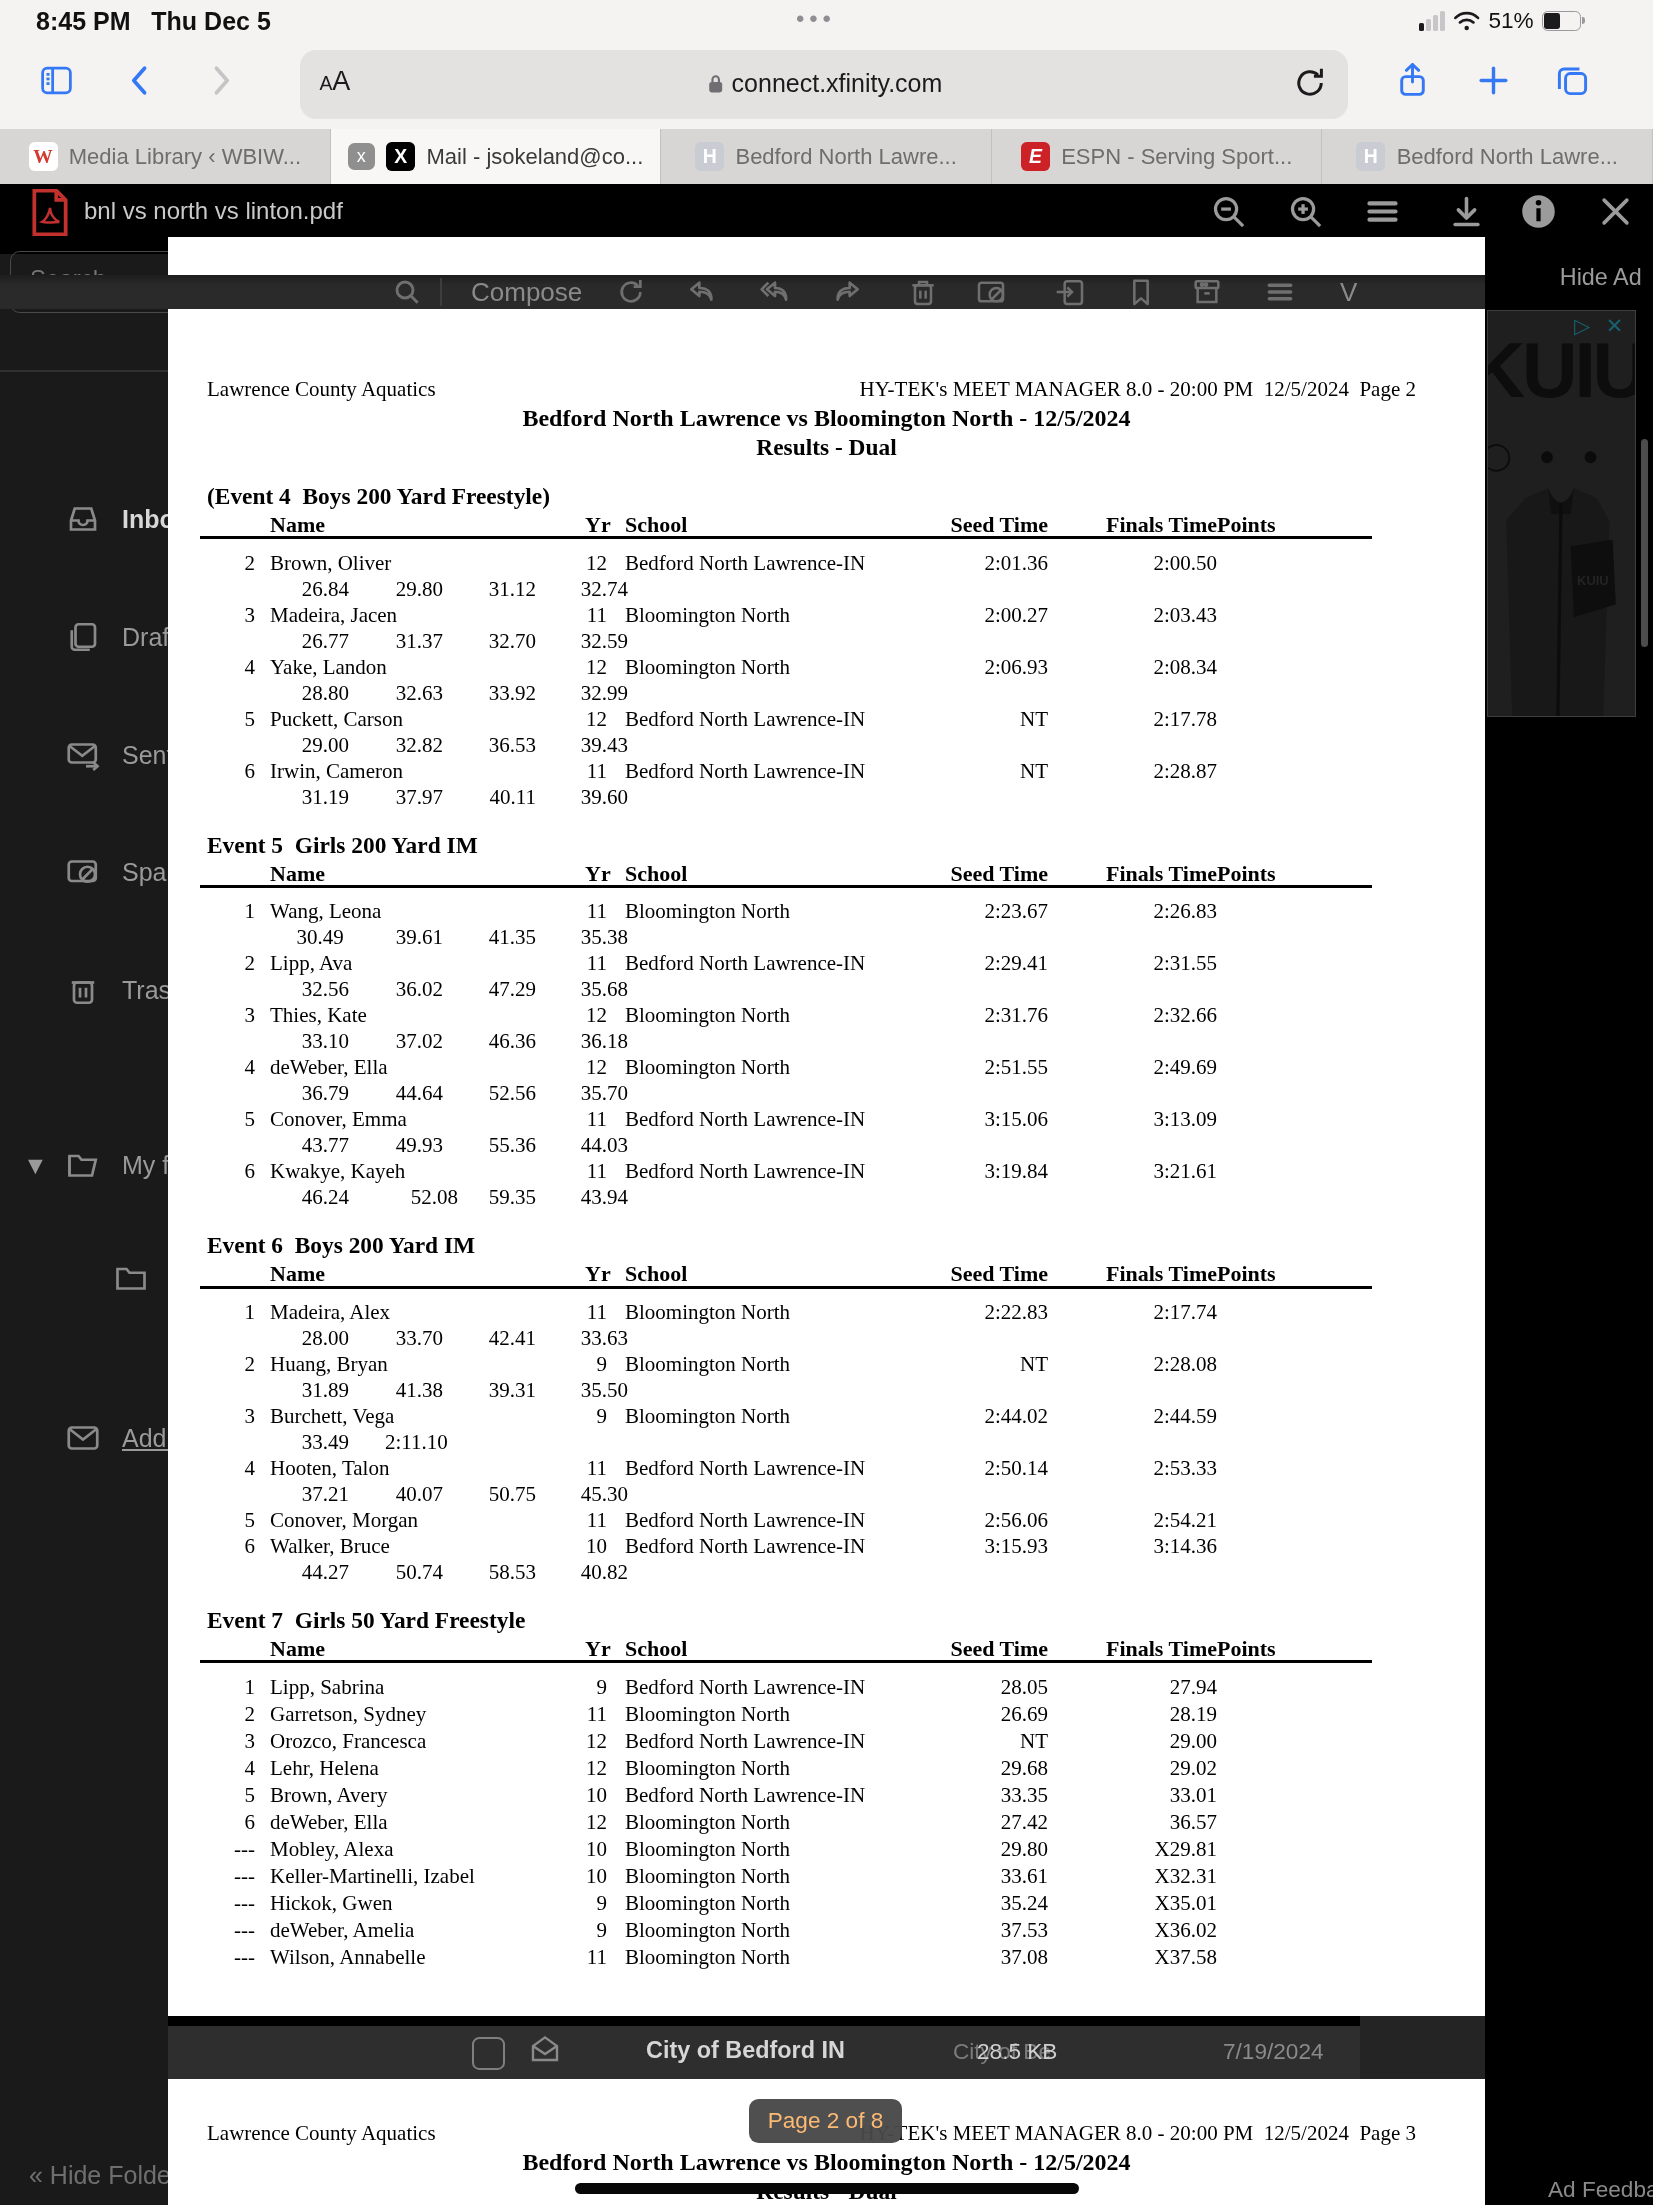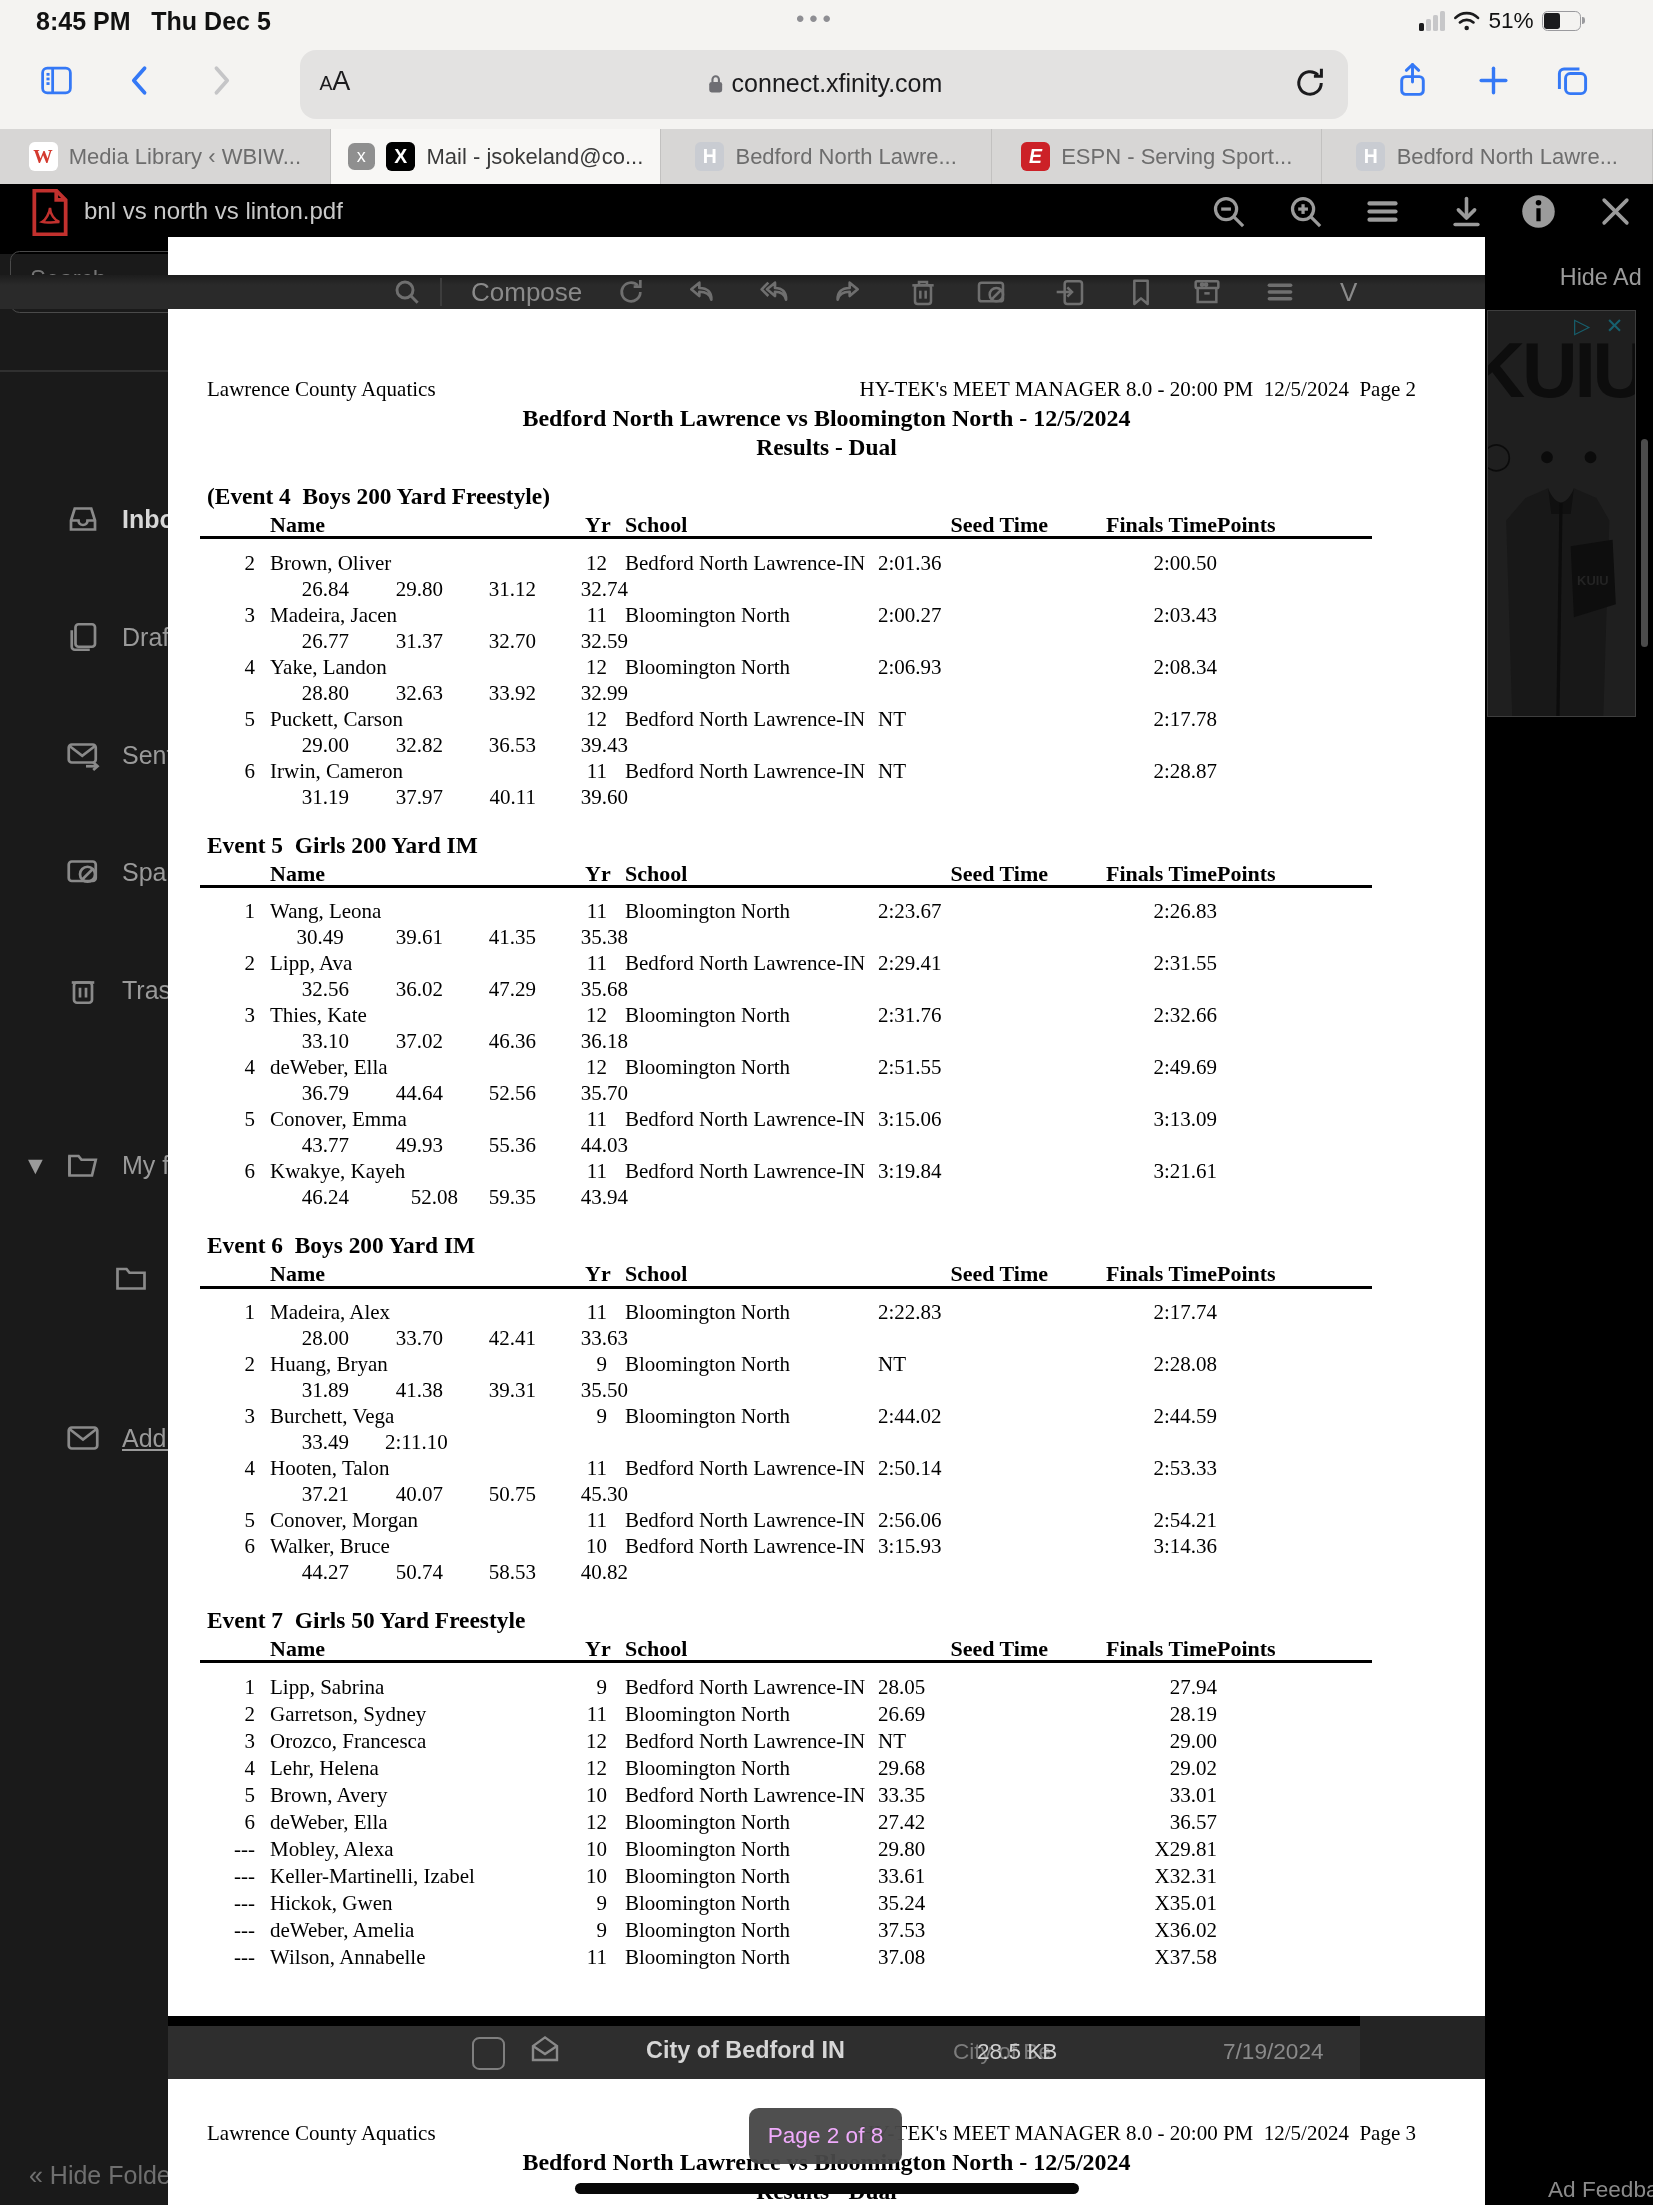--- a/index.html
+++ b/index.html
@@ -88,38 +88,38 @@
   .h-seed{position:absolute;left:710px;width:170px;text-align:right;}
   .h-finals{position:absolute;left:881px;width:168px;text-align:right;}
   .h-points{position:absolute;left:1049px;width:155px;}
   .rows{margin-top:11.3px;}
   .rrow,.srow{position:relative;height:26px;font-size:21px;}
   .c{position:absolute;white-space:nowrap;}
   .c.place{left:32px;width:55px;text-align:right;}
   .c.pname{left:102px;}
   .c.yr{left:371px;width:68px;text-align:right;}
   .c.school{left:457px;}
-  .c.seed{left:710px;width:170px;}
+  .c.seed{left:710px;width:170px;text-align:right;}
   .c.finals{left:881px;width:168px;text-align:right;}
   .c.points{left:1049px;width:155px;text-align:right;}
   .s{position:absolute;width:58px;text-align:right;white-space:nowrap;}
   .compact .rrow{height:27px;}
   
   #gaprow{position:absolute;left:168px;top:2016px;width:1317px;height:63px;background:#2e2e2e;z-index:4;overflow:hidden;}
   #gaprow .blacktop{position:absolute;top:0;left:0;right:0;height:9.7px;background:#000;}
   #gaprow .right-dim{position:absolute;top:0;bottom:0;left:1192px;right:0;background:#242424;}
   #att-check{position:absolute;left:304px;top:21px;width:29px;height:29px;border:2.4px solid #7f7f7f;border-radius:7.3px;}
   #att-mailicon{position:absolute;left:361px;top:19.4px;color:#8a8a8a;}
   #att-name{position:absolute;left:478px;top:21px;font-size:23.4px;font-weight:bold;color:#d6d6d6;}
   #att-subject{position:absolute;left:785px;top:22.6px;font-size:22.6px;color:#7c7c7c;}
   #att-size{position:absolute;left:809px;top:22.6px;font-size:22.6px;color:#cfcfcf;}
   #att-date{position:absolute;left:1055px;top:22.6px;font-size:22.6px;color:#8a8a8a;}
   
-  #pagepill{position:absolute;left:749px;top:2099px;width:153px;height:56px;background:rgba(72,72,72,.96);
-            border-radius:9.7px;color:#f0abfc;font-size:22.6px;display:flex;align-items:center;justify-content:center;z-index:8;margin-top:9px;}
+  #pagepill{position:absolute;left:749px;top:2099px;width:153px;height:44px;background:rgba(72,72,72,.96);
+            border-radius:9.7px;color:#fdba74;font-size:22.6px;display:flex;align-items:center;justify-content:center;z-index:8;}
   #homebar{position:absolute;left:575px;top:2183px;width:504px;height:11.3px;border-radius:6.5px;background:#070707;z-index:9;}
   
   #adcol{position:absolute;left:1485px;top:241px;width:168px;bottom:0;background:#000000;overflow:hidden;}
   #adcol .blacktop{position:absolute;top:0;left:0;right:0;height:14.5px;background:#000;}
   #hide-ad{position:absolute;right:11.3px;top:22.6px;color:#9b9b9b;font-size:23.4px;}
   #adbox{position:absolute;left:1.6px;top:69px;width:147px;height:405px;border:0.8px solid #3e3e3e;background:#1f1f1f;overflow:hidden;}
   #adchoices{position:absolute;right:6.5px;top:3.2px;color:#17606e;font-size:21px;letter-spacing:4.8px;}
   #kuiu{position:absolute;left:-18px;top:14.5px;font-size:77px;font-weight:900;color:#0d0d0d;letter-spacing:-3.2px;
         font-family:"Liberation Sans",sans-serif;}
   #caro-dots{position:absolute;left:-6.5px;top:129px;color:#0b0b0b;font-size:27.4px;letter-spacing:9.7px;}

